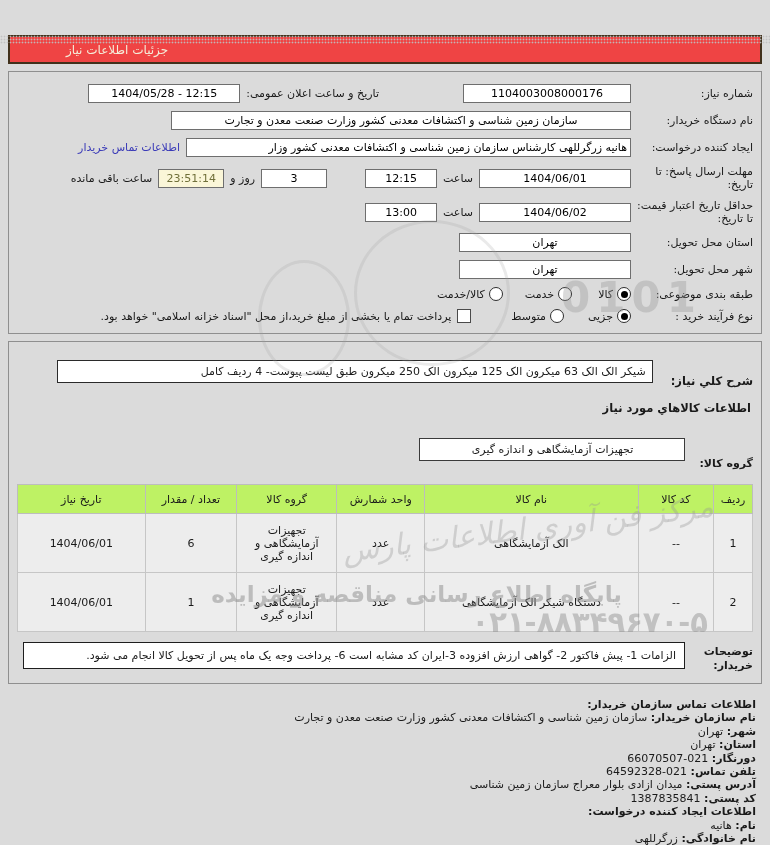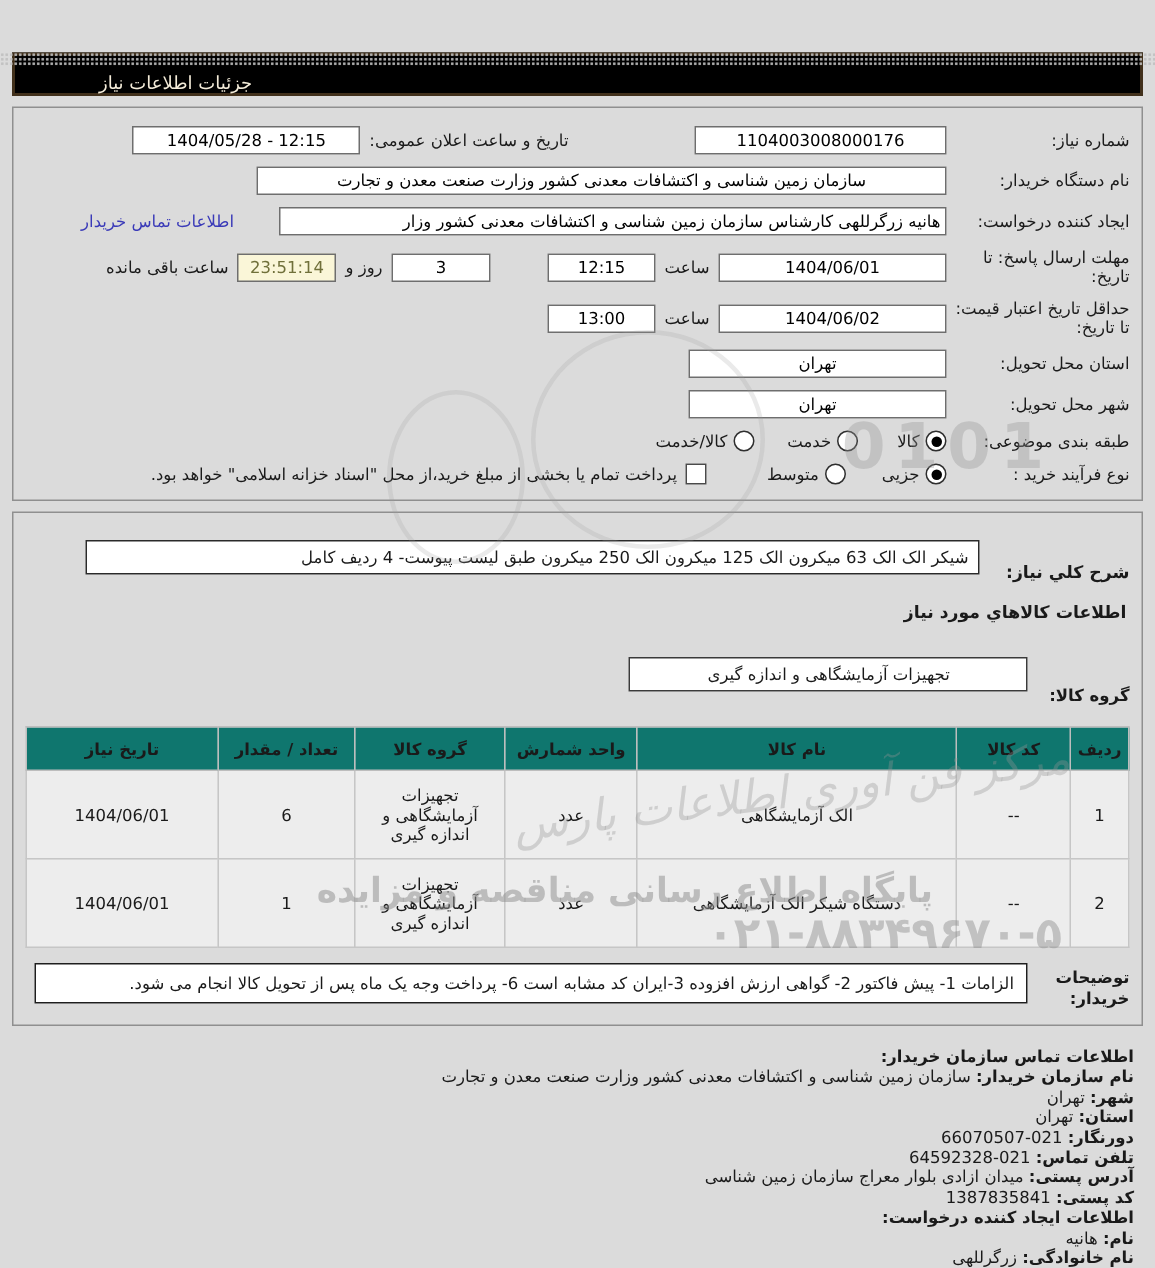--- a/index.html
+++ b/index.html
@@ -16,44 +16,44 @@
   .dots{
     position:absolute;top:0;left:0;right:0;height:9px;
     background-image:radial-gradient(#bfbfbf 0.8px, transparent 1.1px);
     background-size:3px 3px;
     opacity:.9;
   }
   
   .titlebar{
     margin:35px 8px 0;
     height:25px;
-    background:#000000;
+    background:#ef4444;
     border:2px solid #41301b;
     color:#f4ecd9;
-    display:flex;align-items:flex-end;
+    display:flex;align-items:center;
     padding-left:8px;
     font-size:12px;
   }
   .titlebar .t{margin-right:auto;margin-left:48px;}
   
   .panel{
     margin:7px 8px 0;
     border:1px solid #8f8f8f;
     padding:12px 8px 10px;
     position:relative;
   }
   .frow{display:flex;align-items:center;margin-bottom:8px;}
   .flabel{flex:0 0 118px;padding-left:4px;line-height:13px;}
   .ibox{
     background:#fff;border:1px solid #6e6e6e;
     height:17px;display:flex;align-items:center;justify-content:center;
     font-size:11px;color:#000;box-sizing:content-box;padding:0 3px;
   }
   .ibox.ltr{direction:ltr;}
-  .ibox.rstart{justify-content:flex-start;overflow:hidden;white-space:nowrap;margin-left:24px;}
+  .ibox.rstart{justify-content:flex-start;overflow:hidden;white-space:nowrap;}
   .yellow{background:#faf6d8;color:#70703a;}
   .link{color:#3a3ab8;margin-right:6px;cursor:pointer;}
   .lab{margin:0 6px;}
   
   .radio{
     width:12px;height:12px;border:1px solid #2e2e2e;border-radius:50%;
     background:#fff;display:inline-flex;align-items:center;justify-content:center;
     margin-left:4px;flex:none;
   }
   .radio .dot{width:7px;height:7px;border-radius:50%;background:transparent;}
@@ -76,22 +76,22 @@
   .group-label{flex:none;font-weight:bold;margin-left:14px;margin-top:28px;}
   .group-box{
     width:252px;border:1px solid #3a3a3a;background:#fff;
     padding:4px 6px;text-align:center;
   }
   table.items{
     width:100%;border-collapse:collapse;margin-top:14px;
     font-size:11px;
   }
   table.items th{
-    background:#0f766e;border:1px solid #bdbdbd;
-    font-weight:bold;height:24px;padding:2px;
+    background:#bef264;border:1px solid #bdbdbd;
+    font-weight:normal;height:24px;padding:2px;
   }
   table.items td{
     background:#ededed;border:1px solid #c6c6c6;
     text-align:center;vertical-align:middle;padding:5px 3px;height:48px;
   }
   .notesrow{display:flex;align-items:flex-start;margin-top:10px;}
   .notes-label{flex:0 0 64px;font-weight:bold;line-height:14px;padding-top:3px;}
   .notes-box{
     flex:1;margin-left:6px;margin-right:4px;
     border:1px solid #1e1e1e;background:#fff;

